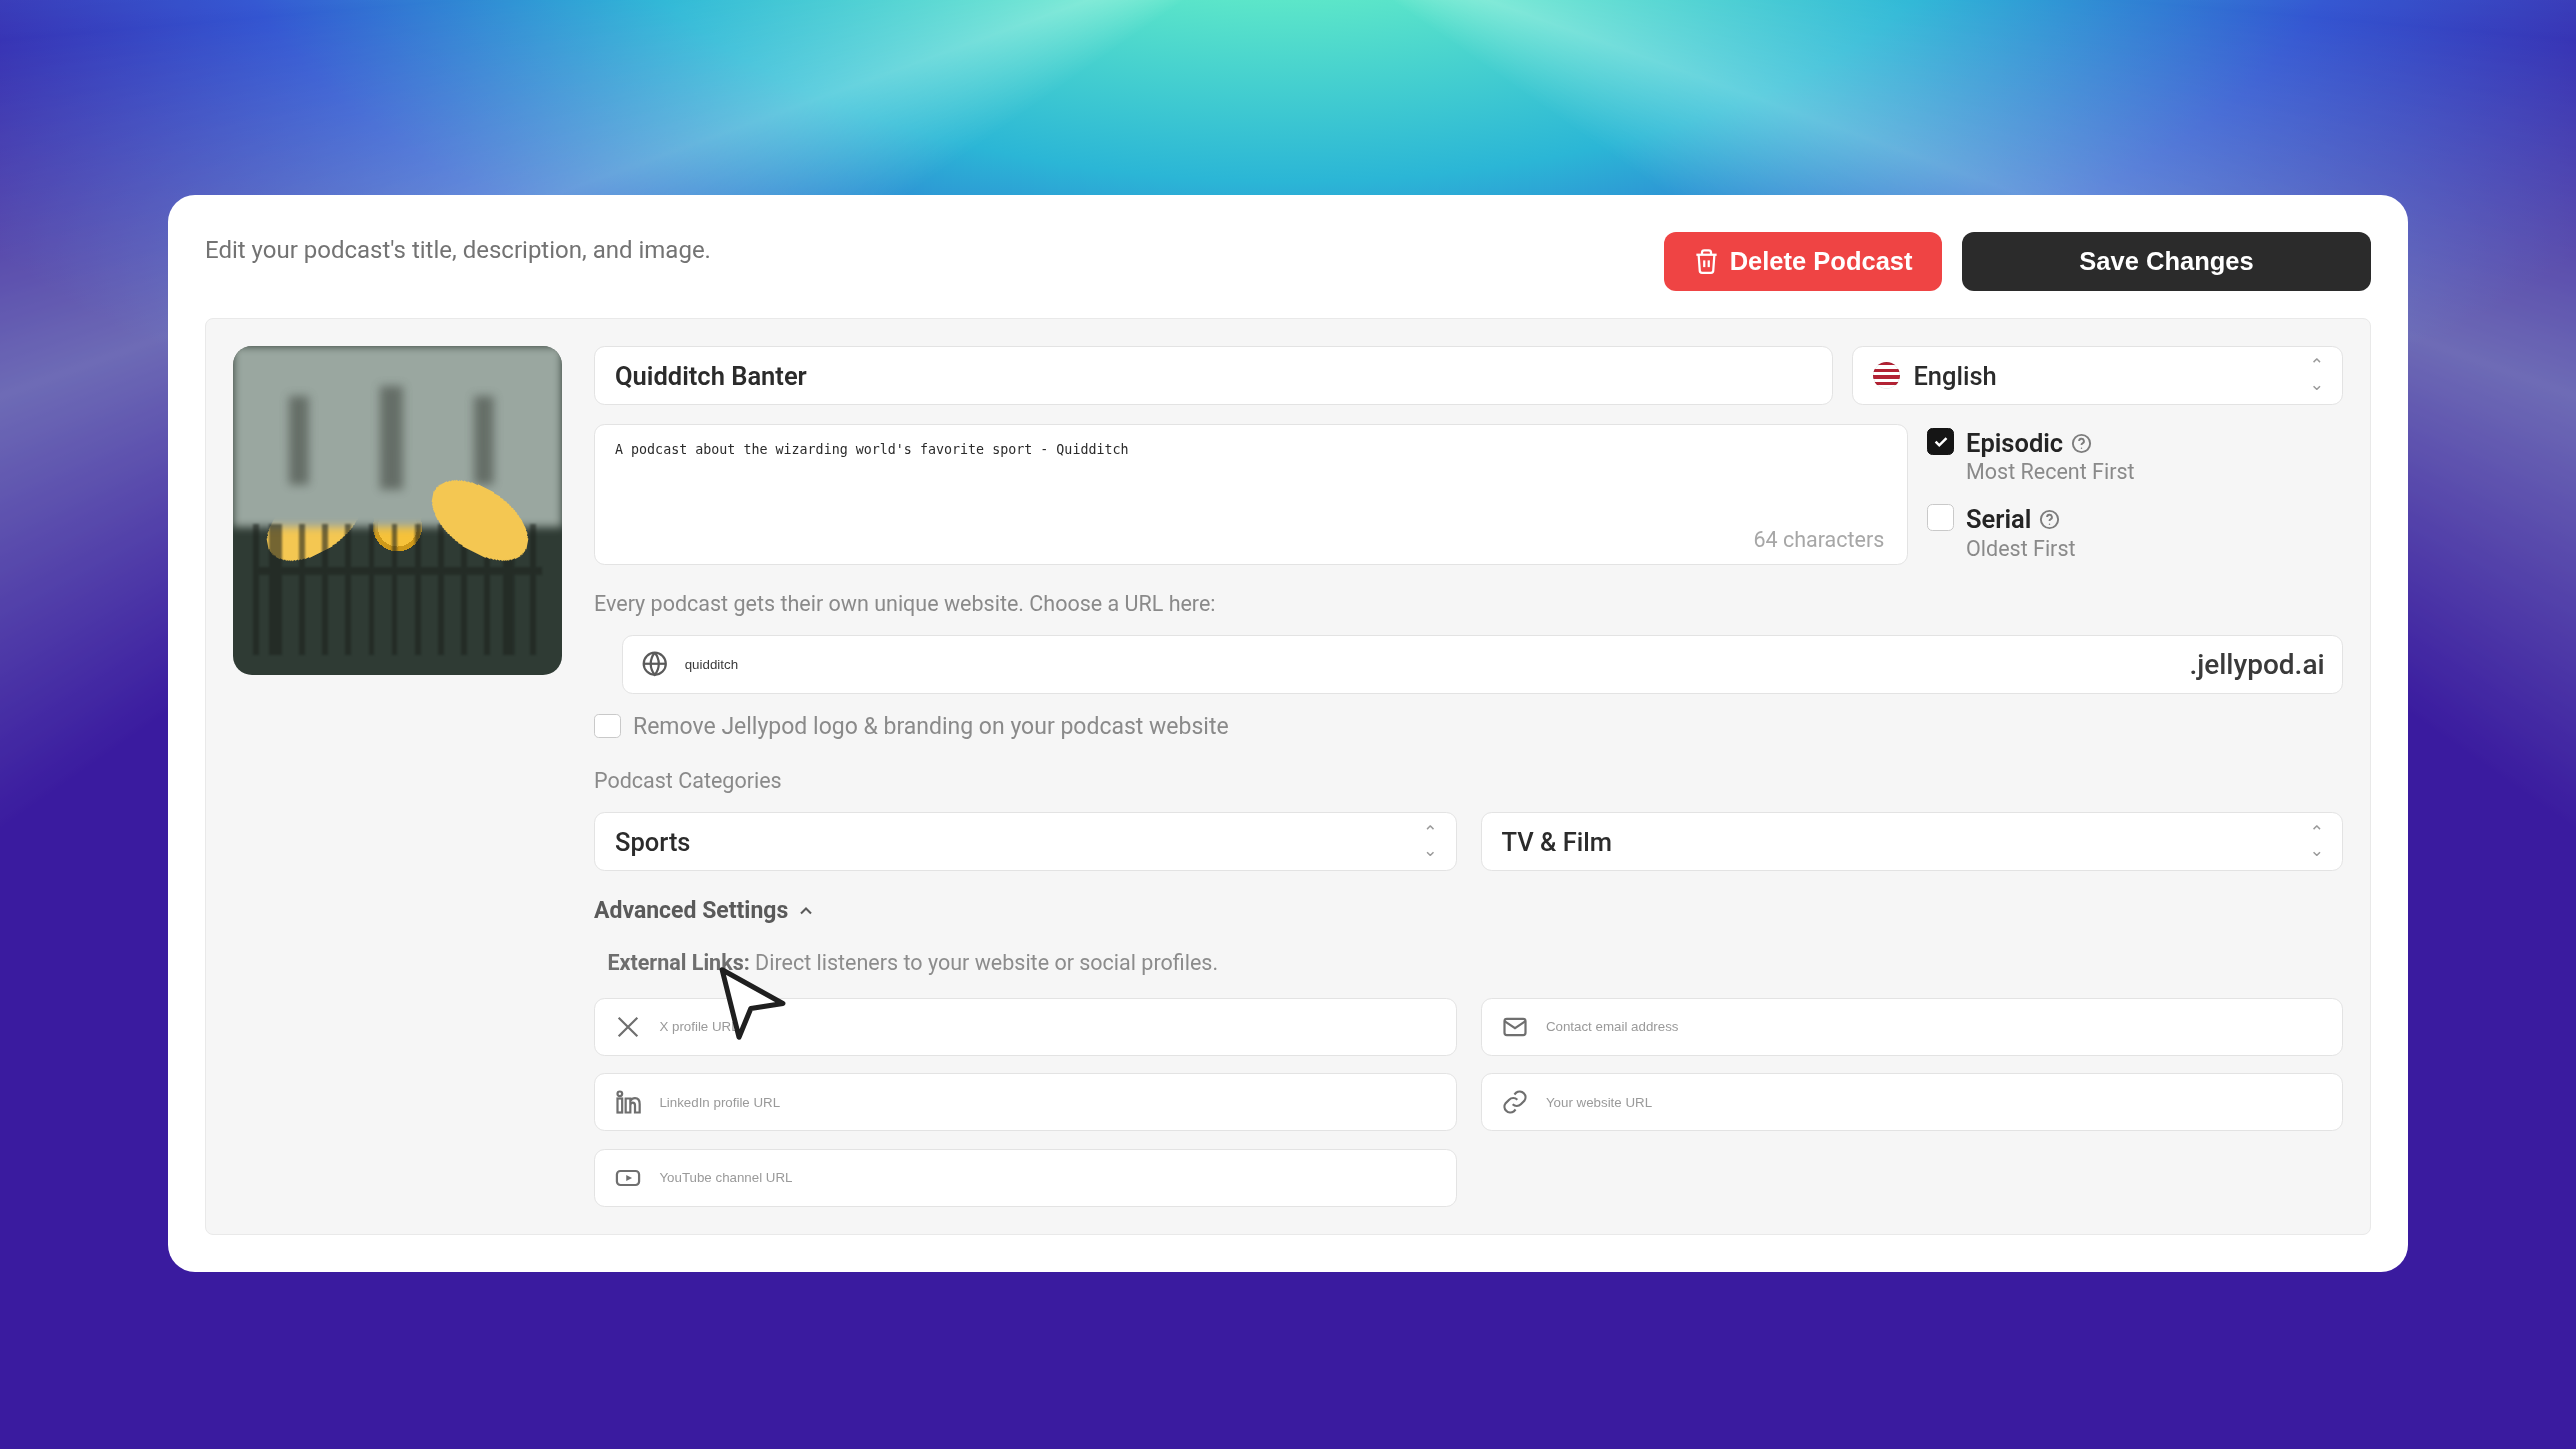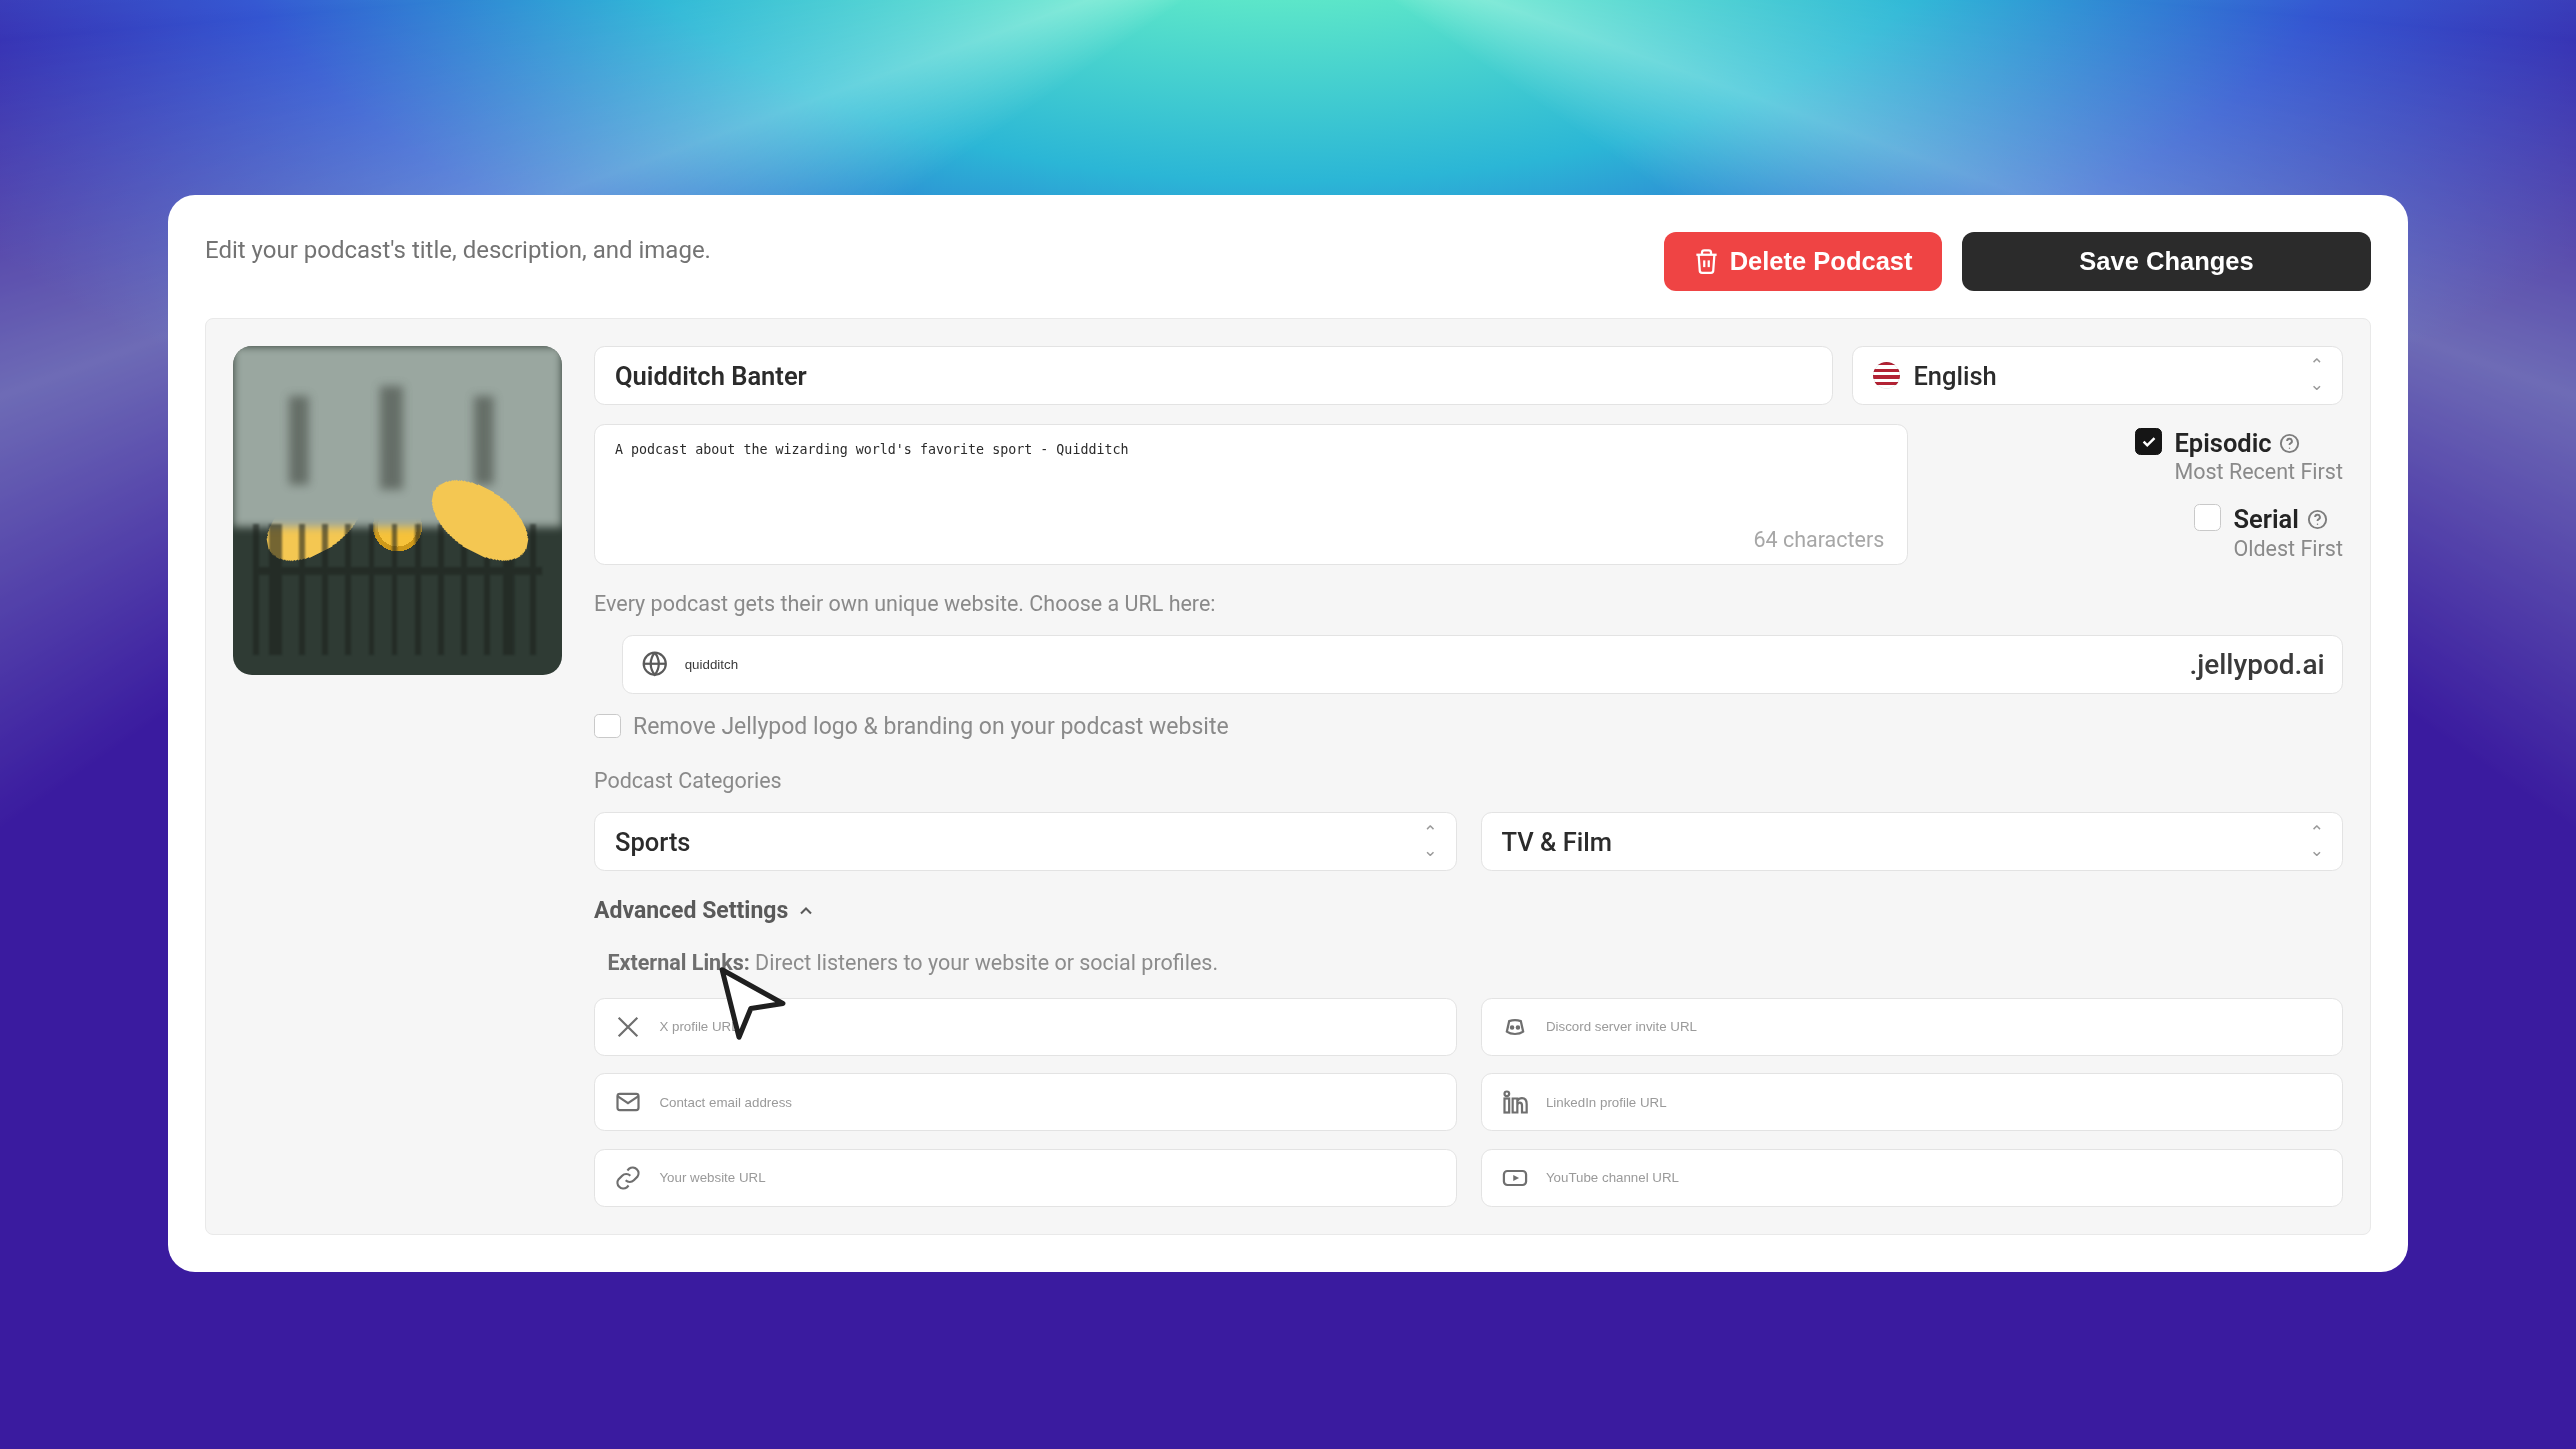--- a/index.html
+++ b/index.html
@@ -153,21 +153,21 @@
   }
   .textarea-wrap textarea{
     border:none; outline:none; resize:none; width:100%; flex:1;
     font: 500 25.5px/1.35 inherit; color:#2b2b2b; background:transparent;
   }
   .char-count { align-self:flex-end; font-size:21.5px; color:#a7a7a7; padding:4px 2.7px 6.7px;}
 
   .ordering {
     width: 416px; display:flex; flex-direction:column; gap: 20px; padding-top:4px;
   }
-  .check-row { display:flex; align-items:flex-start; gap:12px;justify-content:flex-end; }
+  .check-row { display:flex; align-items:flex-start; gap:12px; }
   .checkbox {
     width:27px; height:27px; border-radius:5.4px; flex:0 0 27px;
     display:flex; align-items:center; justify-content:center;
     border:1.3px solid #c9c9c9; background:#fff;
   }
   .checkbox.checked { background:#151515; border-color:#151515;}
   .checkbox.checked svg{ width:17.4px; height:17.4px; stroke:#fff; stroke-width:3.5; fill:none;}
   .check-texts { display:flex; flex-direction:column; }
   .check-title { display:flex; align-items:center; gap:6.7px; font-size:25.5px; font-weight:600; color:#242424;}
   .check-sub   { font-size:21.5px; color:#8a8a8a; margin-top:1.3px;}
@@ -364,28 +364,20 @@
 
       <div class="links-grid">
         <div class="link-input">
           <svg class="li-icon" viewBox="0 0 24 24">
               <path d="M4 4l16 16M20 4L4 20"></path>
             </svg>
           <input placeholder="X profile URL" style="">
         </div>
         <div class="link-input">
           <svg class="li-icon" viewBox="0 0 24 24">
-            <path d="M7 7c3-1 7-1 10 0l2 9c-2 1.5-5 2-7 2s-5-.5-7-2l2-9z"></path>
-              <circle cx="9.5" cy="12.5" r="1"></circle>
-              <circle cx="14.5" cy="12.5" r="1"></circle>
-          </svg>
-          <input placeholder="Discord server invite URL" style="">
-        </div>
-        <div class="link-input">
-          <svg class="li-icon" viewBox="0 0 24 24">
             <rect x="3" y="5" width="18" height="14" rx="2"></rect>
               <path d="M3 7l9 6 9-6"></path>
           </svg>
           <input placeholder="Contact email address" style="">
         </div>
         <div class="link-input">
           <svg class="li-icon" viewBox="0 0 24 24">
             <rect x="3" y="9" width="4" height="12"></rect>
               <circle cx="5" cy="5" r="2"></circle>
             <path d="M10 21V9h4v2c1-1.6 2.3-2.3 4-2.3 2.5 0 4 1.7 4 5V21h-4v-6c0-1.5-.6-2.5-2-2.5s-2 1-2 2.5v6h-4z"></path>

